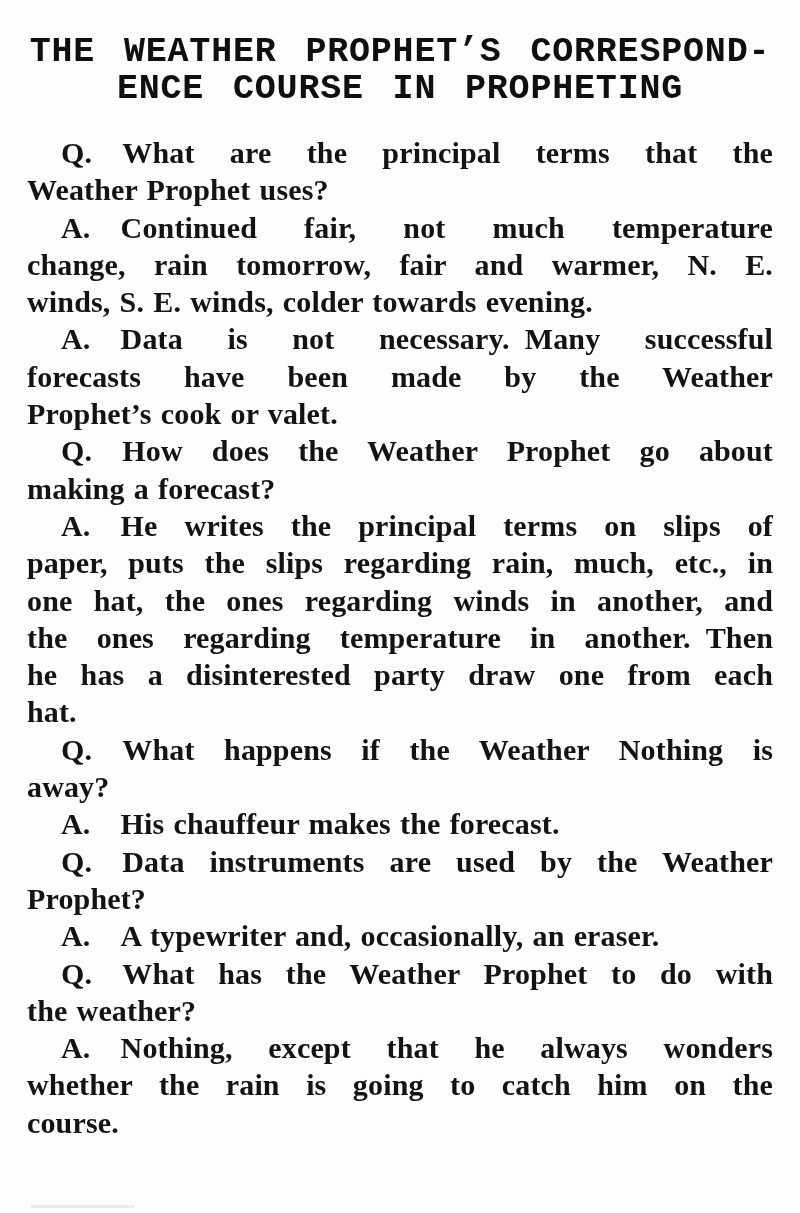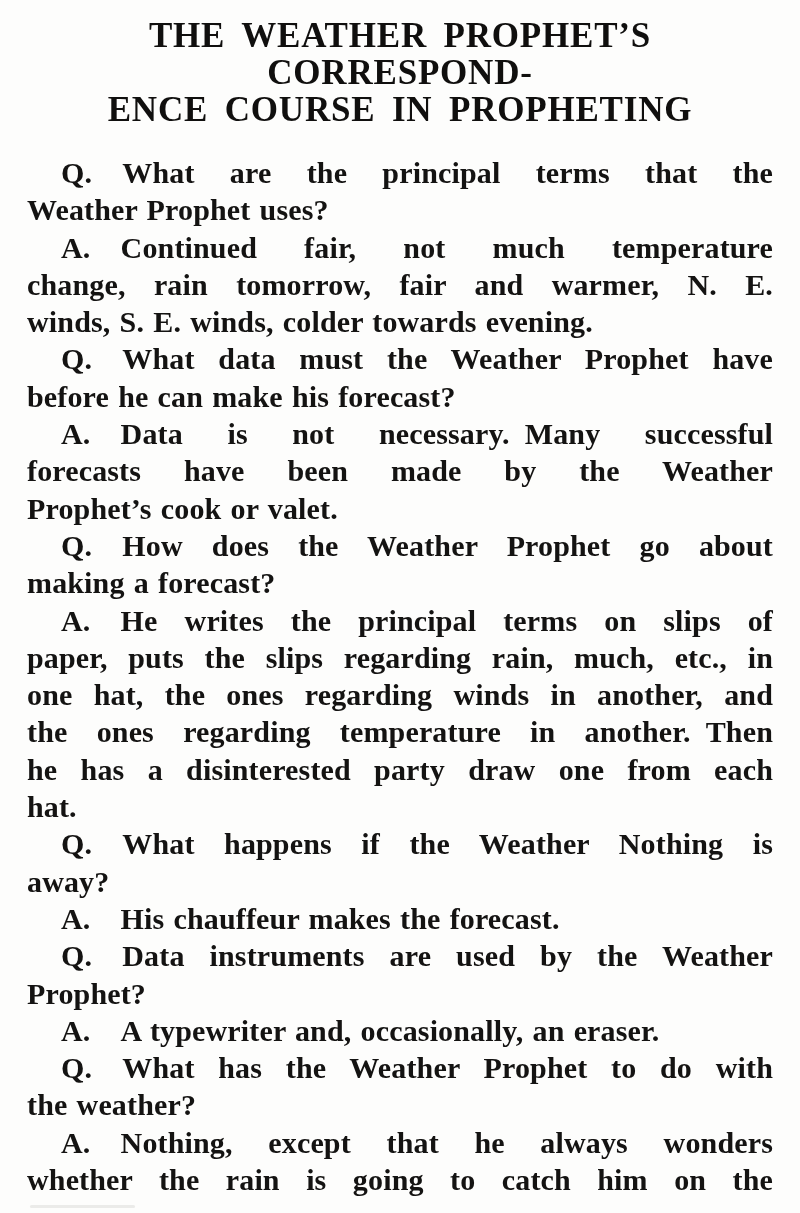--- a/index.html
+++ b/index.html
@@ -15,28 +15,29 @@
     font-family: "Liberation Serif", "DejaVu Serif", serif;
   }
   .page {
     position: absolute;
     inset: 0;
     padding: 0 27px;
     box-sizing: border-box;
     color: #141312;
   }
   .title {
-    margin-top: 17px;
+    margin-top: 34px;
     text-align: center;
     font-weight: 700;
     font-size: 35px;
     line-height: 37px;
     letter-spacing: 0.8px;
     word-spacing: 7px;
     color: #100f0e;
+    font-family: Liberation Mono, monospace;
   }
   .body-text {
     margin-top: 26px;
     font-size: 30px;
     line-height: 37.3px;
     letter-spacing: 0.15px;
     word-spacing: 1.5px;
   }
   .para {
     margin: 0;
@@ -78,24 +79,20 @@
       <div class="para">
         <div class="line first just">Q. What are the principal terms that the</div>
         <div class="line">Weather Prophet uses?</div>
       </div>
       <div class="para">
         <div class="line first just">A. Continued fair, not much temperature</div>
         <div class="line just">change, rain tomorrow, fair and warmer, N. E.</div>
         <div class="line">winds, S. E. winds, colder towards evening.</div>
       </div>
       <div class="para">
-        <div class="line first just">Q. What data must the Weather Prophet have</div>
-        <div class="line">before he can make his forecast?</div>
-      </div>
-      <div class="para">
         <div class="line first just">A. Data is not necessary. Many successful</div>
         <div class="line just">forecasts have been made by the Weather</div>
         <div class="line">Prophet’s cook or valet.</div>
       </div>
       <div class="para">
         <div class="line first just">Q. How does the Weather Prophet go about</div>
         <div class="line">making a forecast?</div>
       </div>
       <div class="para">
         <div class="line first just">A. He writes the principal terms on slips of</div>

